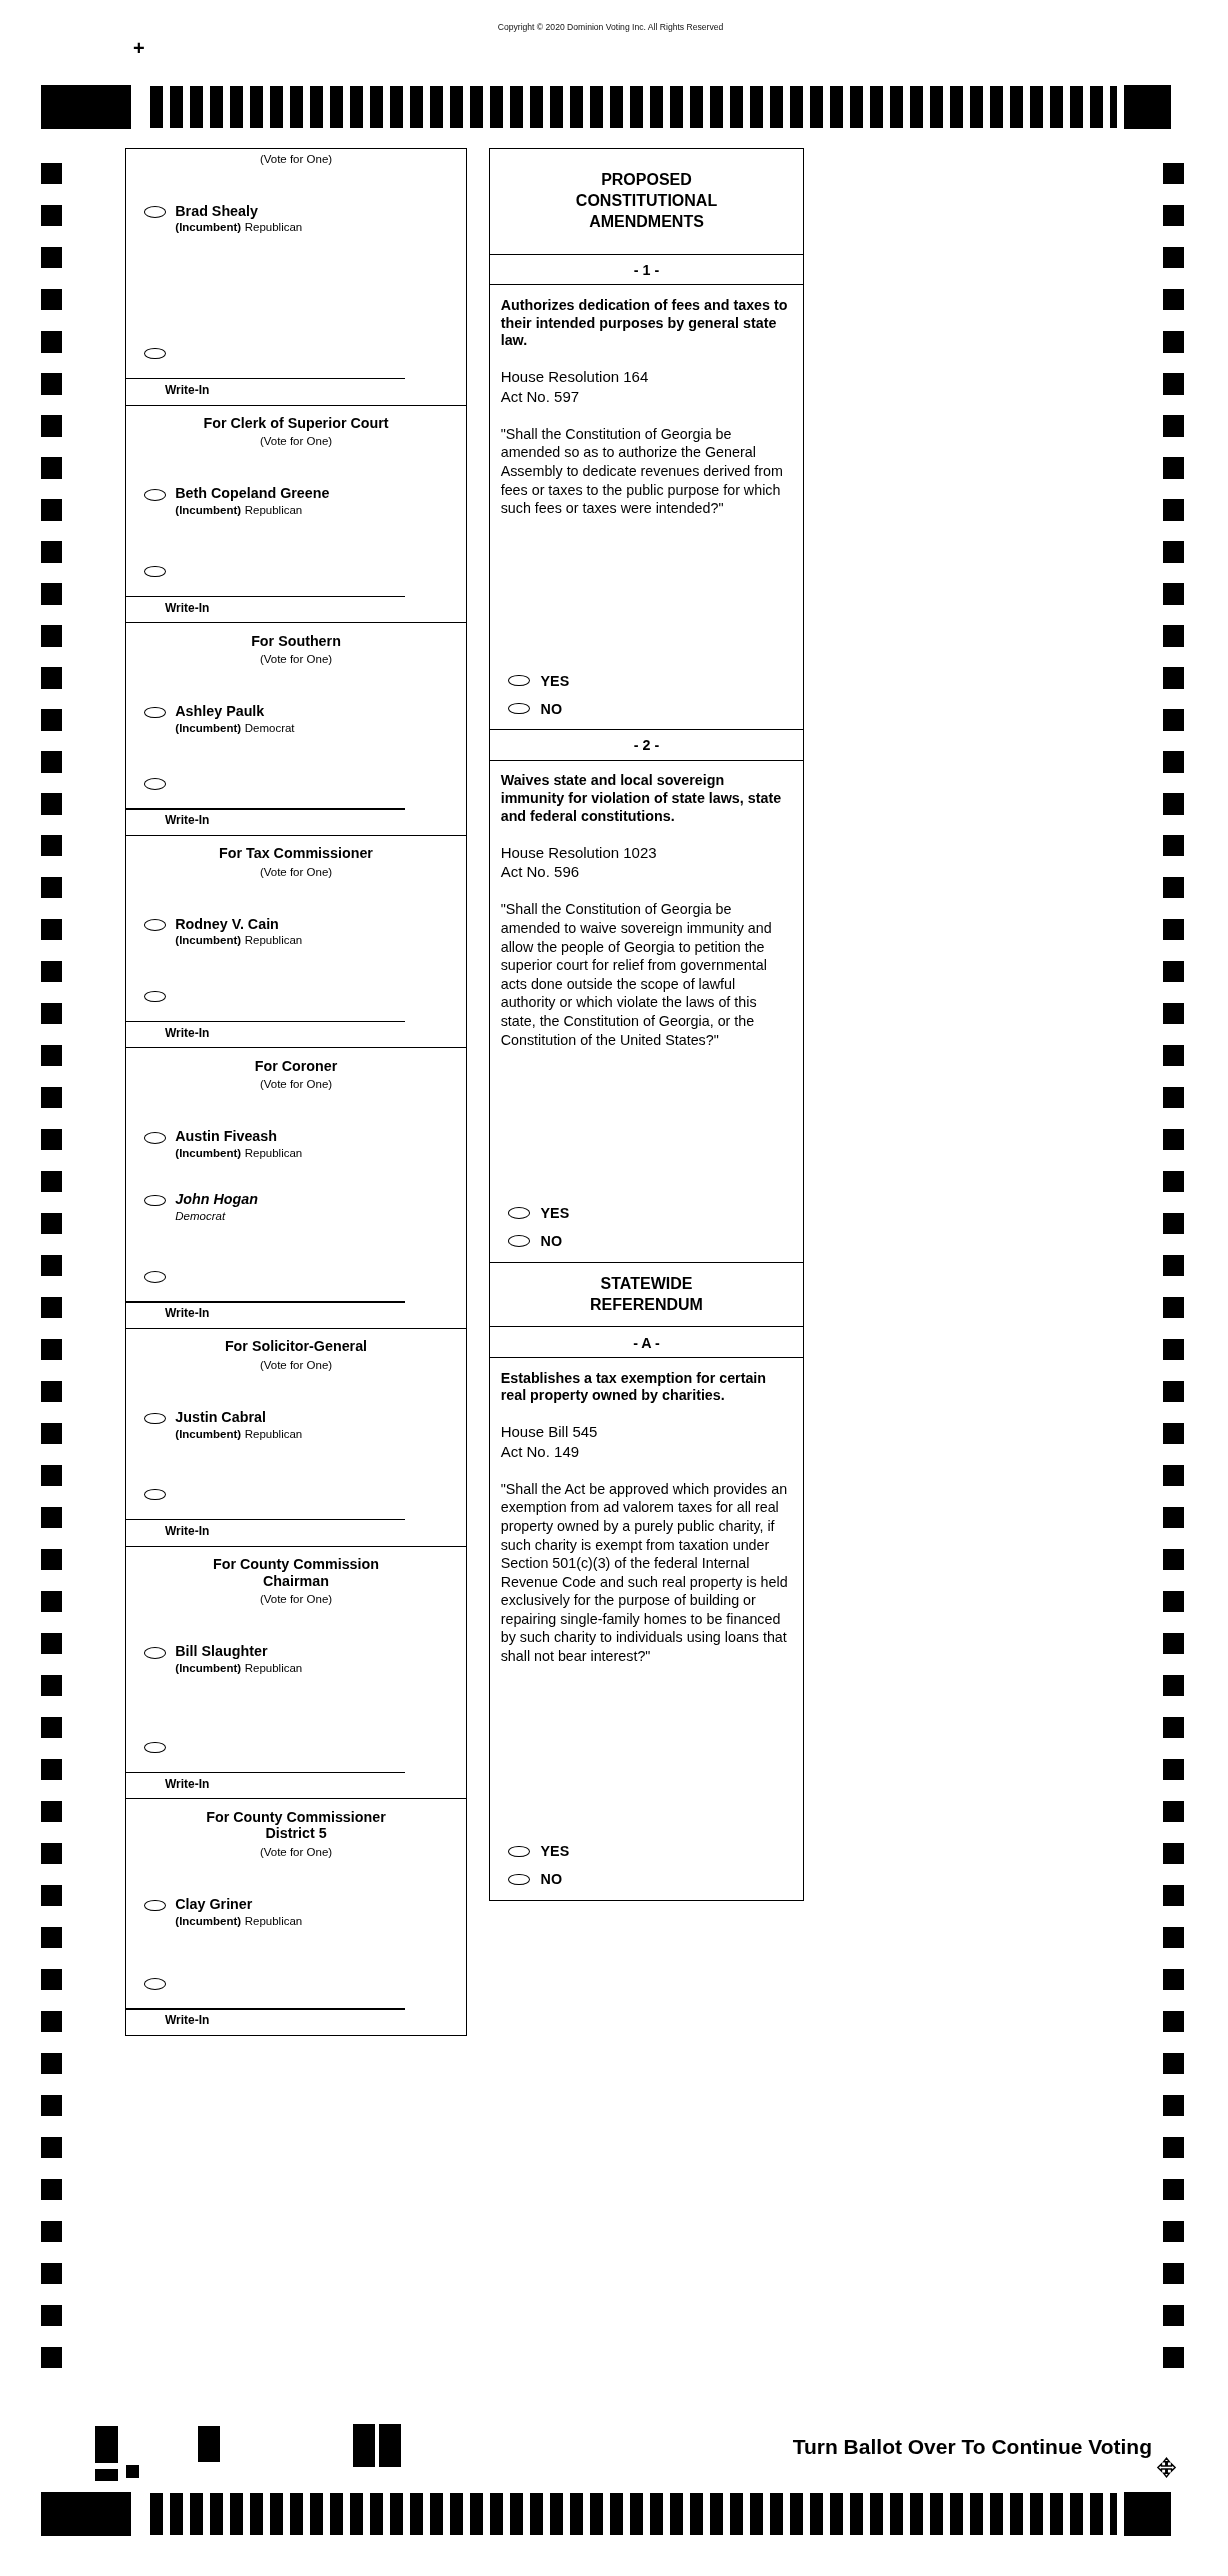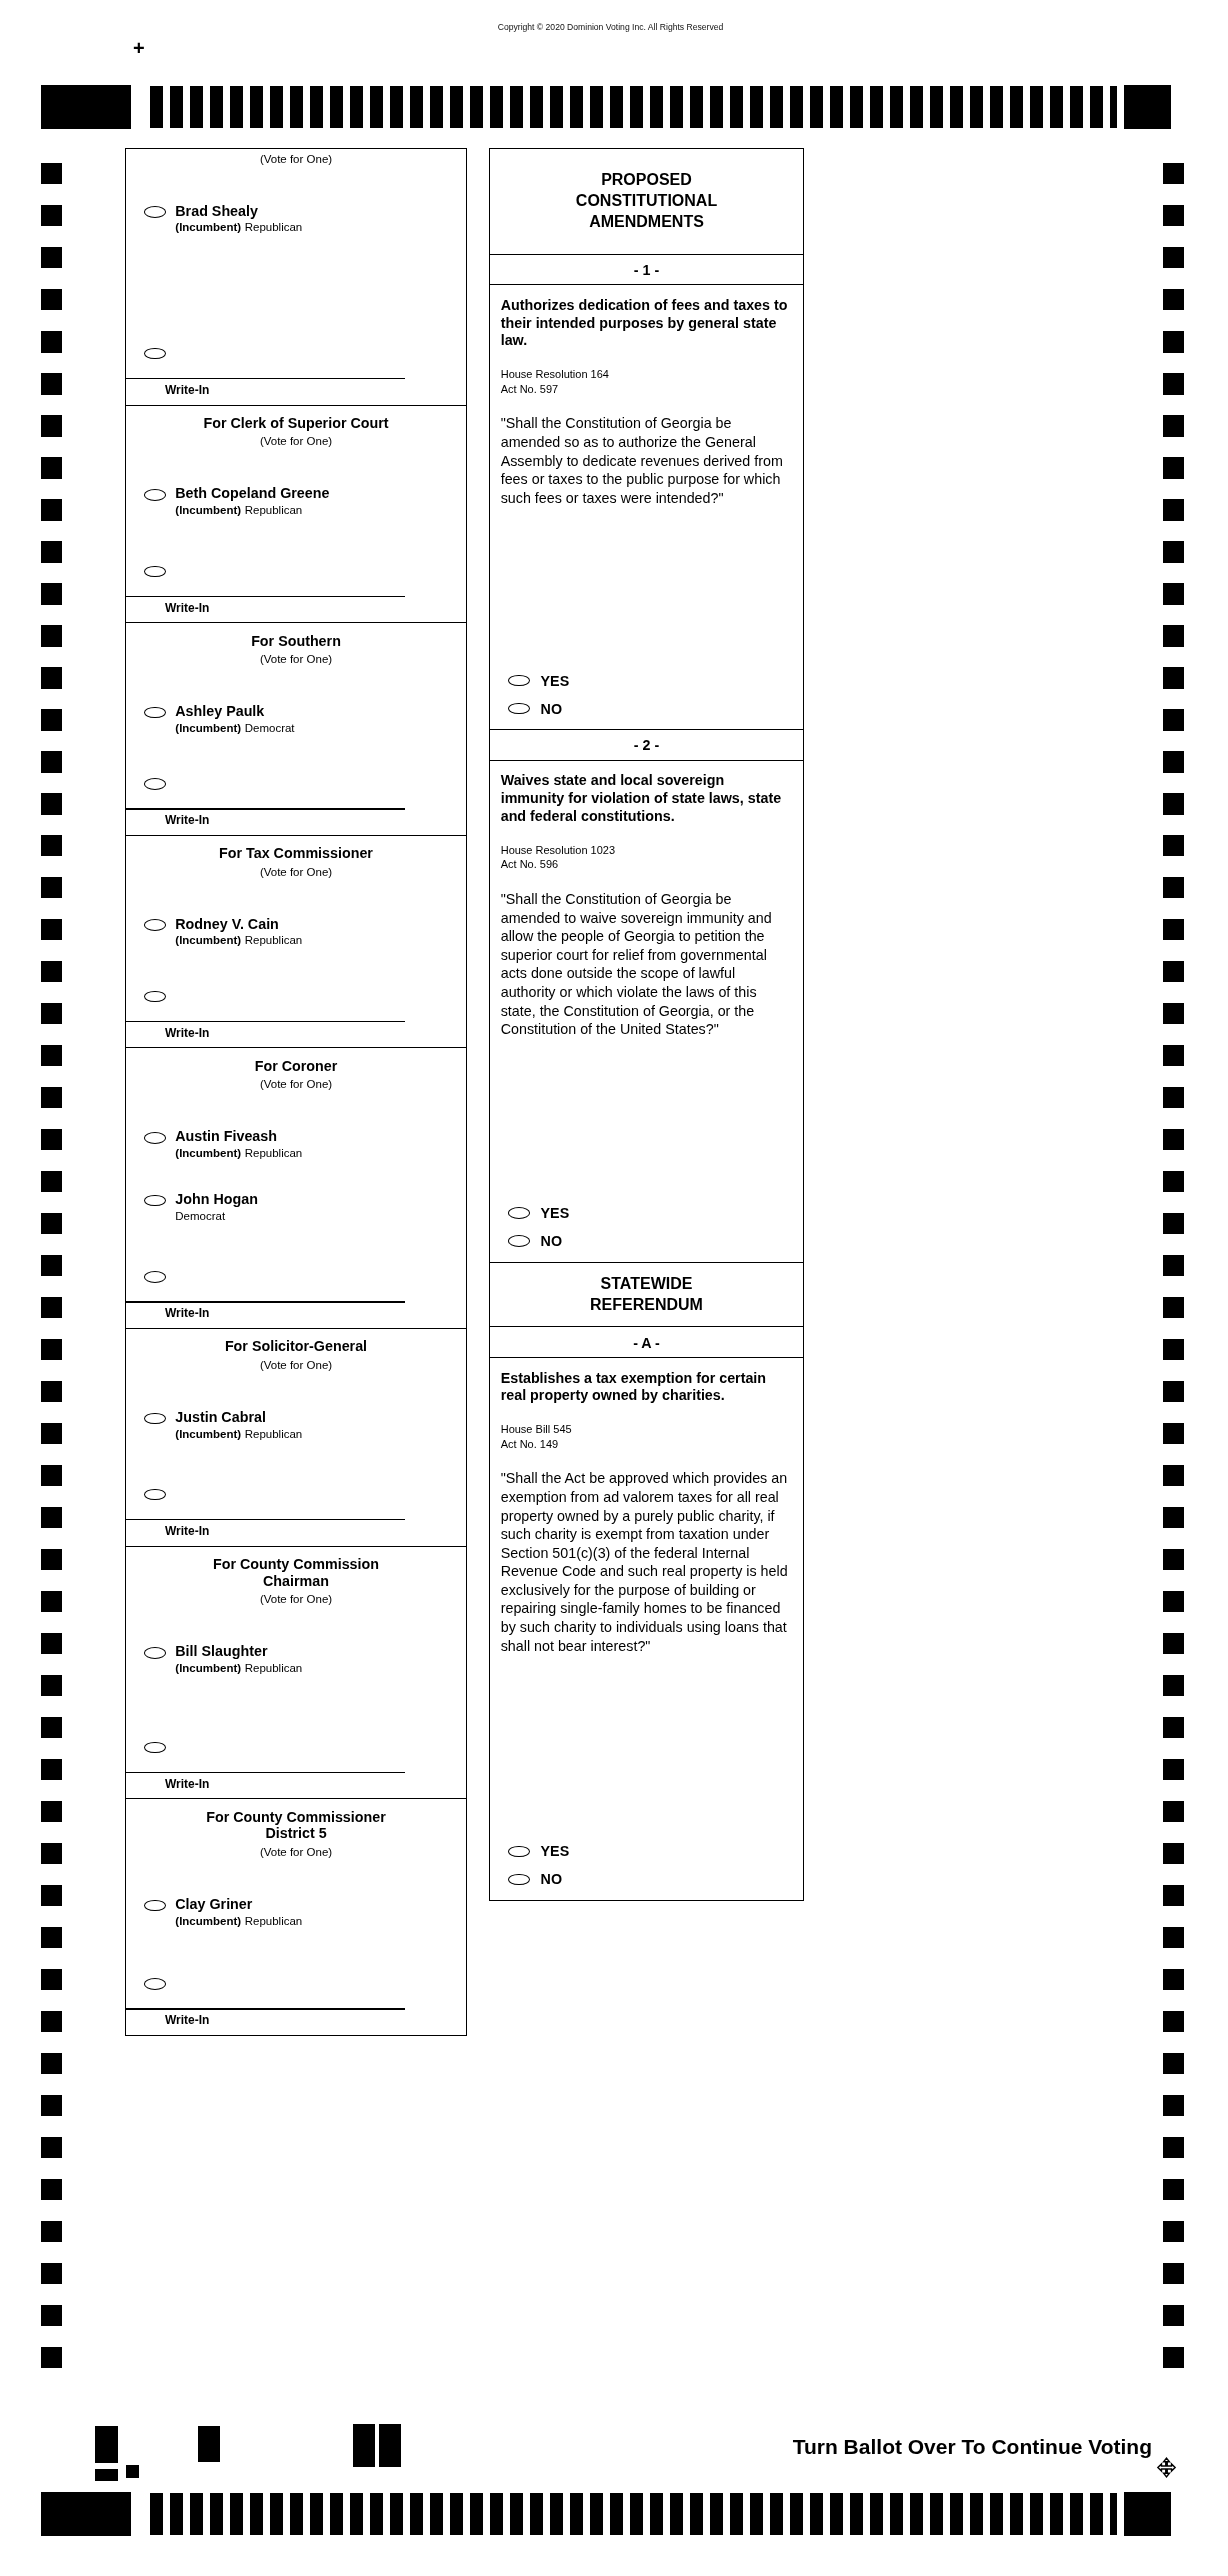--- a/index.html
+++ b/index.html
@@ -35,40 +35,40 @@
   .col > * { border:1.4px solid #000; background:#fff; width:100%; }
   .col > * + * { margin-top:-1.4px; }
 
   
   .contest { display:flex; flex-direction:column; overflow:hidden; }
   .c-title   { font-weight:bold; font-size:14.3px; line-height:1.18; text-align:center; white-space:pre-line; padding:9.3px 5.7px 0; }
   .c-votefor { font-size:11.5px; text-align:center; margin-top:3.6px; }
 
   .opt { display:flex; align-items:flex-start; padding-left:18px; column-gap:9.3px; }
   .opt.cand-row { margin-top:39px; }
-  .opt.cand-row + .opt.cand-row { margin-top:33px; }
+  .opt.cand-row + .opt.cand-row { margin-top:33px;font-style:italic; }
   .oval { flex:none; width:22px; height:11.5px; border:1.4px solid #000; border-radius:50%; background:#fff; margin-top:2.9px; }
   .cand     { display:block; font-weight:bold; font-size:14.3px; line-height:1.1; }
   .cand-sub { display:block; font-size:11.5px; margin-top:2.1px; }
   .cand-sub b { font-weight:bold; }
   .cand-sub b:not(:empty) { margin-right:3.6px; }
 
   .opt.empty-row { margin-top:auto; }
   .wi       { margin-top:18.6px; }
   .wi-line  { width:82%; height:1.4px; background:#000; }
   .wi-label { font-weight:bold; font-size:12px; margin:3.6px 0 8px 39px; }
 
   
   .col-header { display:flex; align-items:center; justify-content:center; text-align:center;
                 font-weight:bold; font-size:16px; line-height:1.3; white-space:pre-line; }
   .measure { display:flex; flex-direction:column; overflow:hidden; }
   .m-num  { flex:none; font-weight:bold; font-size:14.3px; text-align:center; padding:7.2px 0 6.4px; border-bottom:1.4px solid #000; }
   .m-body { flex:1; min-height:0; display:flex; flex-direction:column; padding:0 11.5px 13px 10.7px;justify-content:center; }
   .m-summary  { font-weight:bold; font-size:14.3px; line-height:1.25; margin-top:11.5px; }
-  .m-ref      { font-size:11px; line-height:1.3; margin-top:17px; white-space:pre-line; }
+  .m-ref      { font-size:15px; line-height:1.3; margin-top:17px; white-space:pre-line; }
   .m-question { font-size:14.3px; line-height:1.3; margin-top:18.6px; }
   .opt.yn { align-items:center; padding-left:7.2px; column-gap:10.7px; }
   .opt.yn .oval { margin-top:0; }
   .yn-label { font-weight:bold; font-size:14.3px; }
   .opt.yn.first  { margin-top:auto; padding-top:16px; }
   .opt.yn.second { margin-top:12px; }
 
   
   .turn-instruction { position:absolute; top:2435px; right:76px; font-weight:bold; font-size:21px; }
   .move-icon { position:absolute; left:1155px; top:2456px; width:23px; height:23px; }

